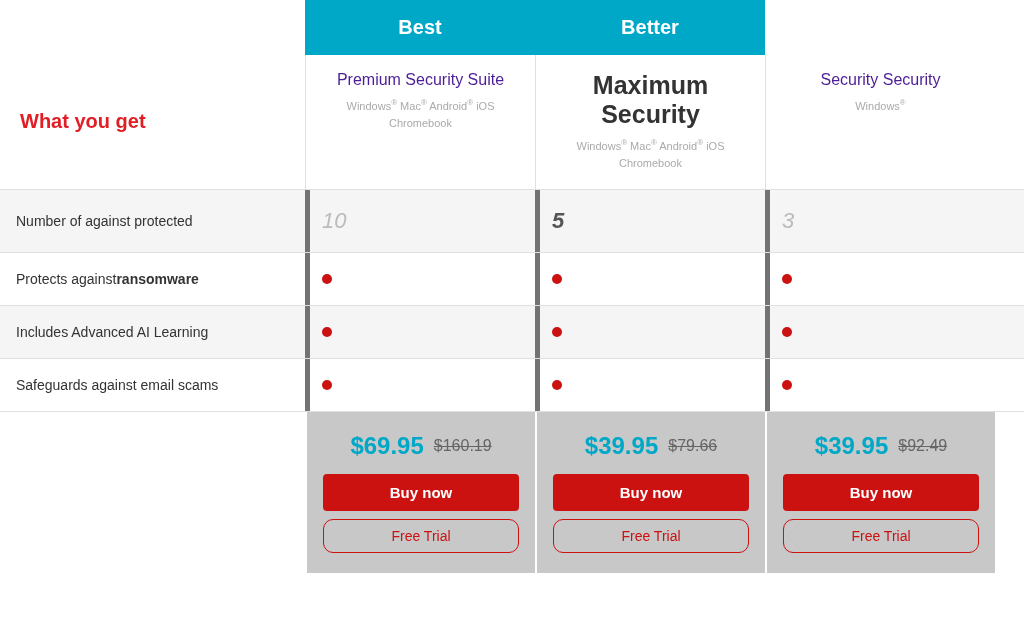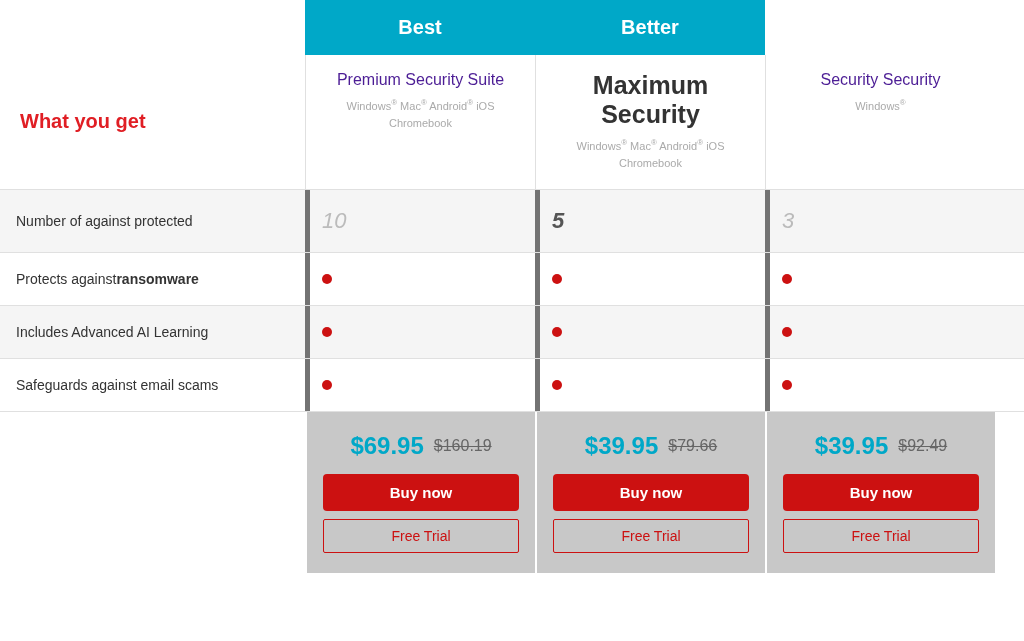--- a/index.html
+++ b/index.html
@@ -194,21 +194,21 @@
 
     .btn-trial {
       display: block;
       width: 100%;
       padding: 8px 0;
       background: transparent;
       color: #cc1111;
       font-size: 14px;
       border: 1px solid #cc1111;
       cursor: pointer;
-      border-radius: 2px;
+      border-radius: 10px;
     }
   </style>
 </head>
 <body>
 
 <div class="comparison-table">
 
   <div class="header-row">
     <div class="header-cell-empty"></div>
     <div class="header-cell">

